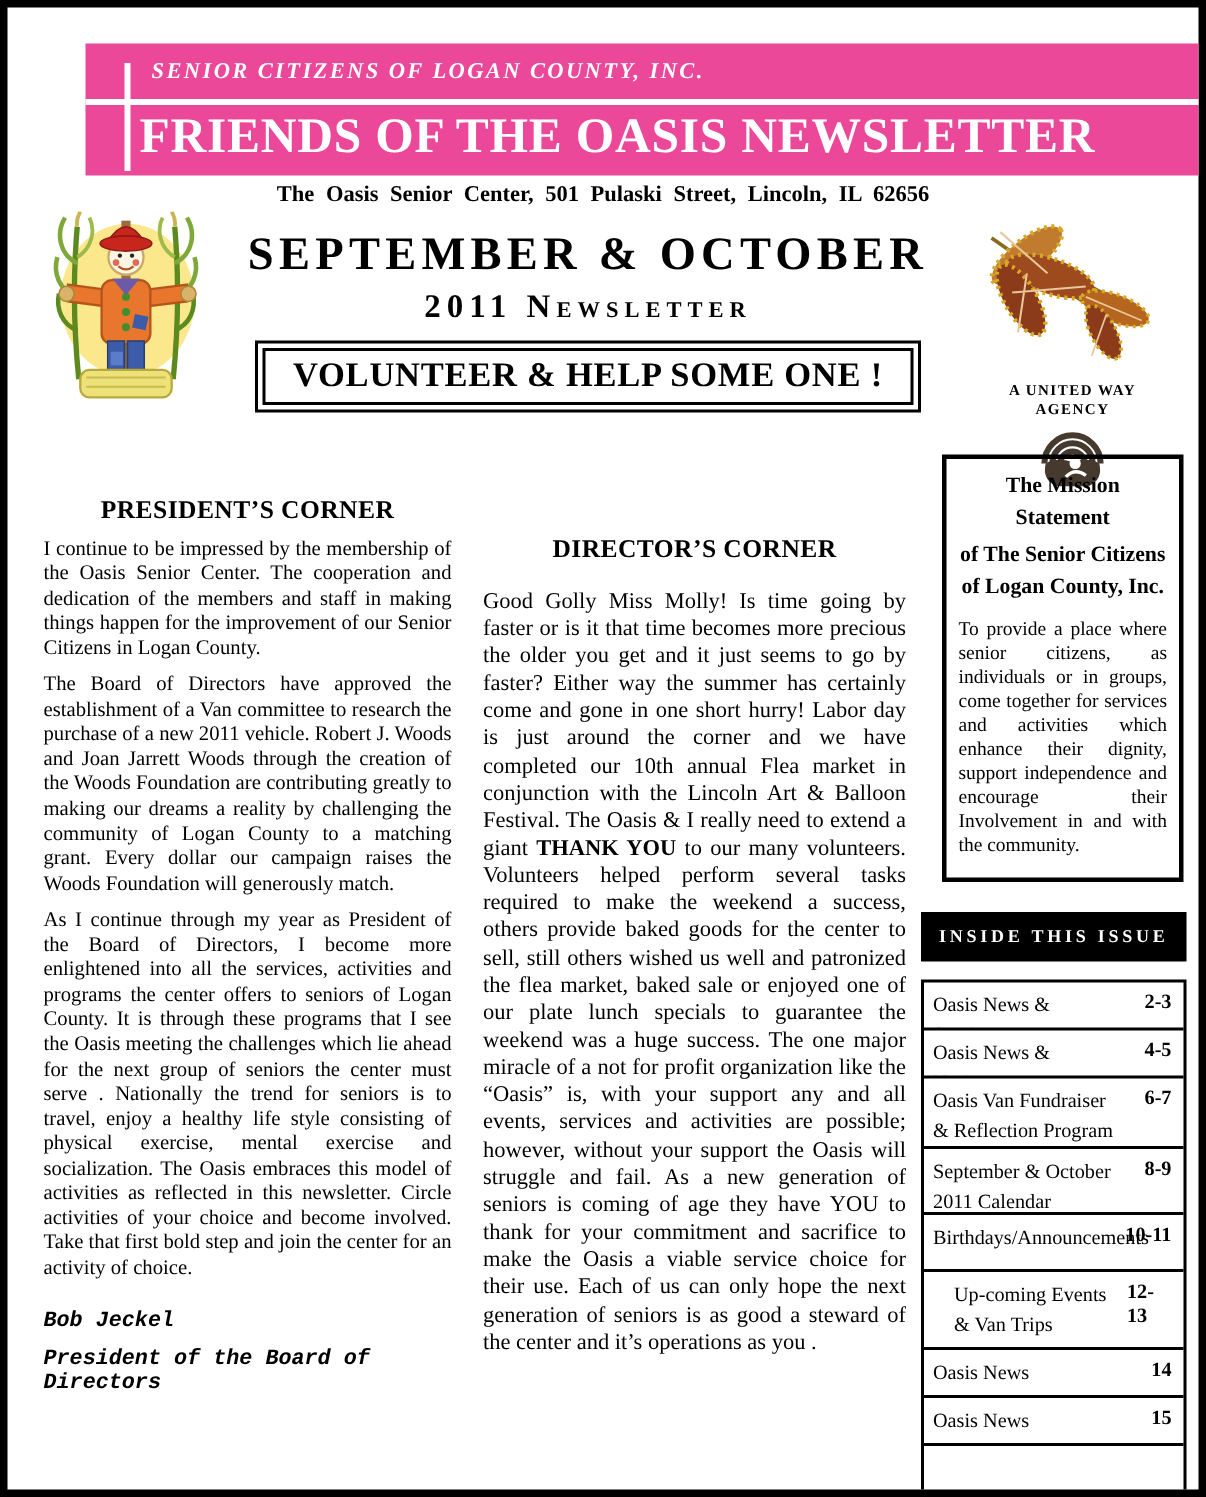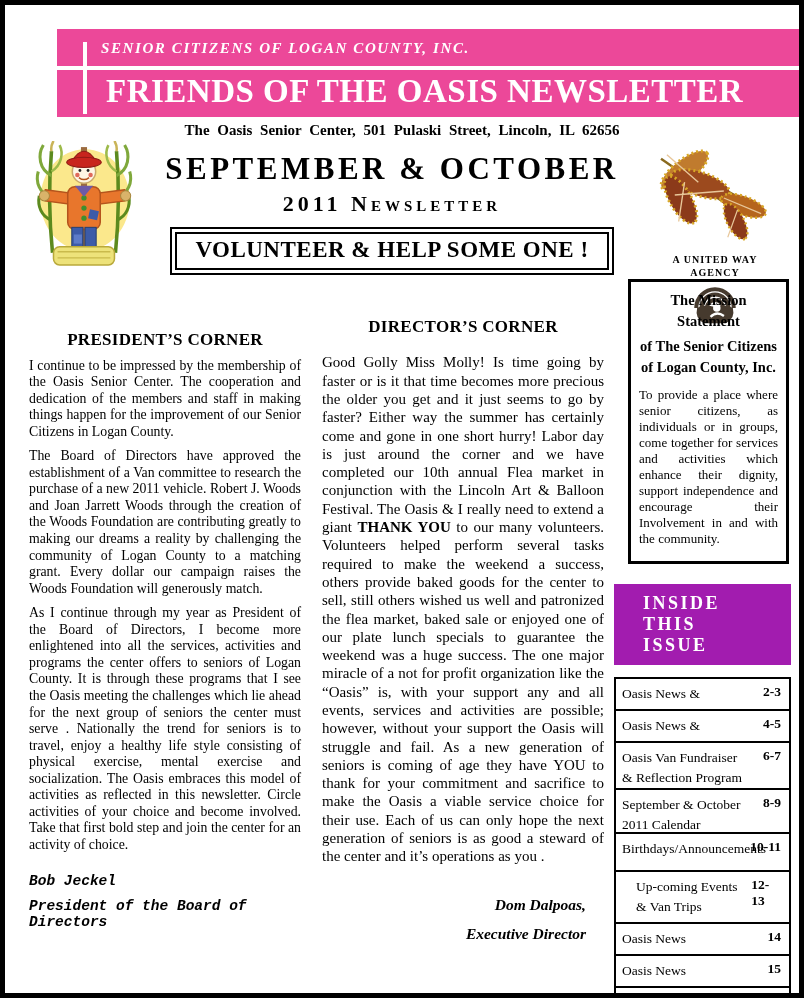--- a/index.html
+++ b/index.html
@@ -6,21 +6,21 @@
   .page{
     width:804px;height:998px;box-sizing:border-box;position:relative;
     background:#fff;border:5px solid #000;overflow:hidden;
     font-family:"Liberation Serif",serif;color:#000;
   }
   
   .banner{position:absolute;left:52px;top:24px;width:780px;height:88px;background:#ec4899;color:#fff;}
   .banner-vline{position:absolute;left:26px;top:13px;bottom:3px;width:4px;background:#fff;}
   .banner-org{position:absolute;left:44px;top:11px;font-size:15px;font-weight:bold;font-style:italic;letter-spacing:1.6px;white-space:nowrap;}
   .banner-hline{position:absolute;left:0;right:0;top:37px;height:4px;background:#fff;}
-  .banner-title{position:absolute;left:49px;top:44px;font-size:33px;font-weight:bold;letter-spacing:.5px;white-space:nowrap;}
+  .banner-title{position:absolute;left:36px;top:44px;font-size:33px;font-weight:bold;letter-spacing:.5px;white-space:nowrap;}
   
   .address{position:absolute;left:0;right:0;top:117px;text-align:center;font-weight:bold;font-size:15px;word-spacing:4px;}
   
   .masthead{position:absolute;left:24px;right:8px;top:136px;height:128px;display:flex;}
   .art-left{width:116px;flex:none;}
   .issue-block{flex:1;text-align:center;padding-top:10px;}
   .issue1{font-size:31px;font-weight:bold;letter-spacing:3.5px;white-space:nowrap;}
   .issue2{font-size:22px;font-weight:bold;font-variant:small-caps;letter-spacing:4px;margin-top:4px;}
   .vol-box{display:inline-block;border:2px solid #000;padding:3px;margin-top:10px;}
   .vol-inner{border:2px solid #000;padding:3px 18px 5px;font-size:23px;font-weight:bold;letter-spacing:.5px;white-space:nowrap;}
@@ -37,21 +37,21 @@
   .sig{font-weight:bold;font-style:italic;font-size:14.5px;margin-top:20px;font-family:Liberation Mono, monospace;}
   .sig div + div{margin-top:9px;}
   .col-mid .body{font-size:15px;line-height:1.22;text-align:justify;margin-top:16px;}
   .dir-sig{margin-top:30px;text-align:right;padding-right:18px;font-weight:bold;font-style:italic;font-size:15.5px;}
   .dir-sig div + div{margin-top:11px;}
   
   .mission-box{border:3px solid #000;margin:56px 2px 0 14px;padding:8px 8px 14px;}
   .mission-title{text-align:center;font-weight:bold;font-size:14.5px;line-height:1.45;}
   .mission-title .t2{margin-top:4px;}
   .mission-body{font-size:13px;line-height:1.23;text-align:justify;margin-top:9px;}
-  .inside-header{display:inline-block;background:#a21caf;color:#fff;font-weight:bold;font-size:18px;letter-spacing:2.5px;padding:9px 29px;margin-top:20px;}
+  .inside-header{display:inline-block;background:#000000;color:#fff;font-weight:bold;font-size:12px;letter-spacing:2.5px;padding:9px 12px;margin-top:20px;}
   .toc{border:2px solid #000;margin-top:12px;}
   .toc-row{display:flex;justify-content:space-between;align-items:flex-start;border-top:2px solid #000;padding:5px 6px;font-size:13.5px;box-sizing:border-box;overflow:hidden;}
   .toc-row:first-child{border-top:none;}
   .toc-label{width:122px;line-height:1.45;}
   .toc-pages{font-weight:bold;padding-right:2px;}
   .toc-row:nth-child(1){height:30px;}
   .toc-row:nth-child(2){height:32px;}
   .toc-row:nth-child(3){height:47px;}
   .toc-row:nth-child(4){height:44px;}
   .toc-row:nth-child(5){height:38px;}
@@ -183,24 +183,20 @@
         <div>Bob Jeckel</div>
         <div>President of the Board of Directors</div>
       </div>
     </div>
 
     <div class="divider"></div>
 
     <div class="col-mid">
       <div class="sec-head">DIRECTOR’S CORNER</div>
       <div class="body"><span>Good Golly Miss Molly! Is time going by faster or is it that time becomes more precious the older you get and it just seems to go by faster? Either way the summer has certainly come and gone in one short hurry! Labor day is just around the corner and we have completed our 10th annual Flea market in conjunction with the Lincoln Art &amp; Balloon Festival. The Oasis &amp; I really need to extend a giant </span><b>THANK YOU</b><span> to our many volunteers. Volunteers helped perform several tasks required to make the weekend a success, others provide baked goods for the center to sell, still others wished us well and patronized the flea market, baked sale or enjoyed one of our plate lunch specials to guarantee the weekend was a huge success. The one major miracle of a not for profit organization like the “Oasis” is, with your support any and all events, services and activities are possible; however, without your support the Oasis will struggle and fail. As a new generation of seniors is coming of age they have YOU to thank for your commitment and sacrifice to make the Oasis a viable service choice for their use. Each of us can only hope the next generation of seniors is as good a steward of the center and it’s operations as you .</span></div>
-      <div class="dir-sig">
-        <div>Dom Dalpoas,</div>
-        <div>Executive Director</div>
-      </div>
     </div>
 
     <div class="col-right">
       <div class="mission-box">
         <div class="mission-title">
           <div class="t1">The Mission Statement</div>
           <div class="t2">of The Senior Citizens of Logan County, Inc.</div>
         </div>
         <div class="mission-body">To provide a place where senior citizens, as individuals or in groups, come together for services and activities which enhance their dignity, support independence and encourage their Involvement in and with the community.</div>
       </div>

